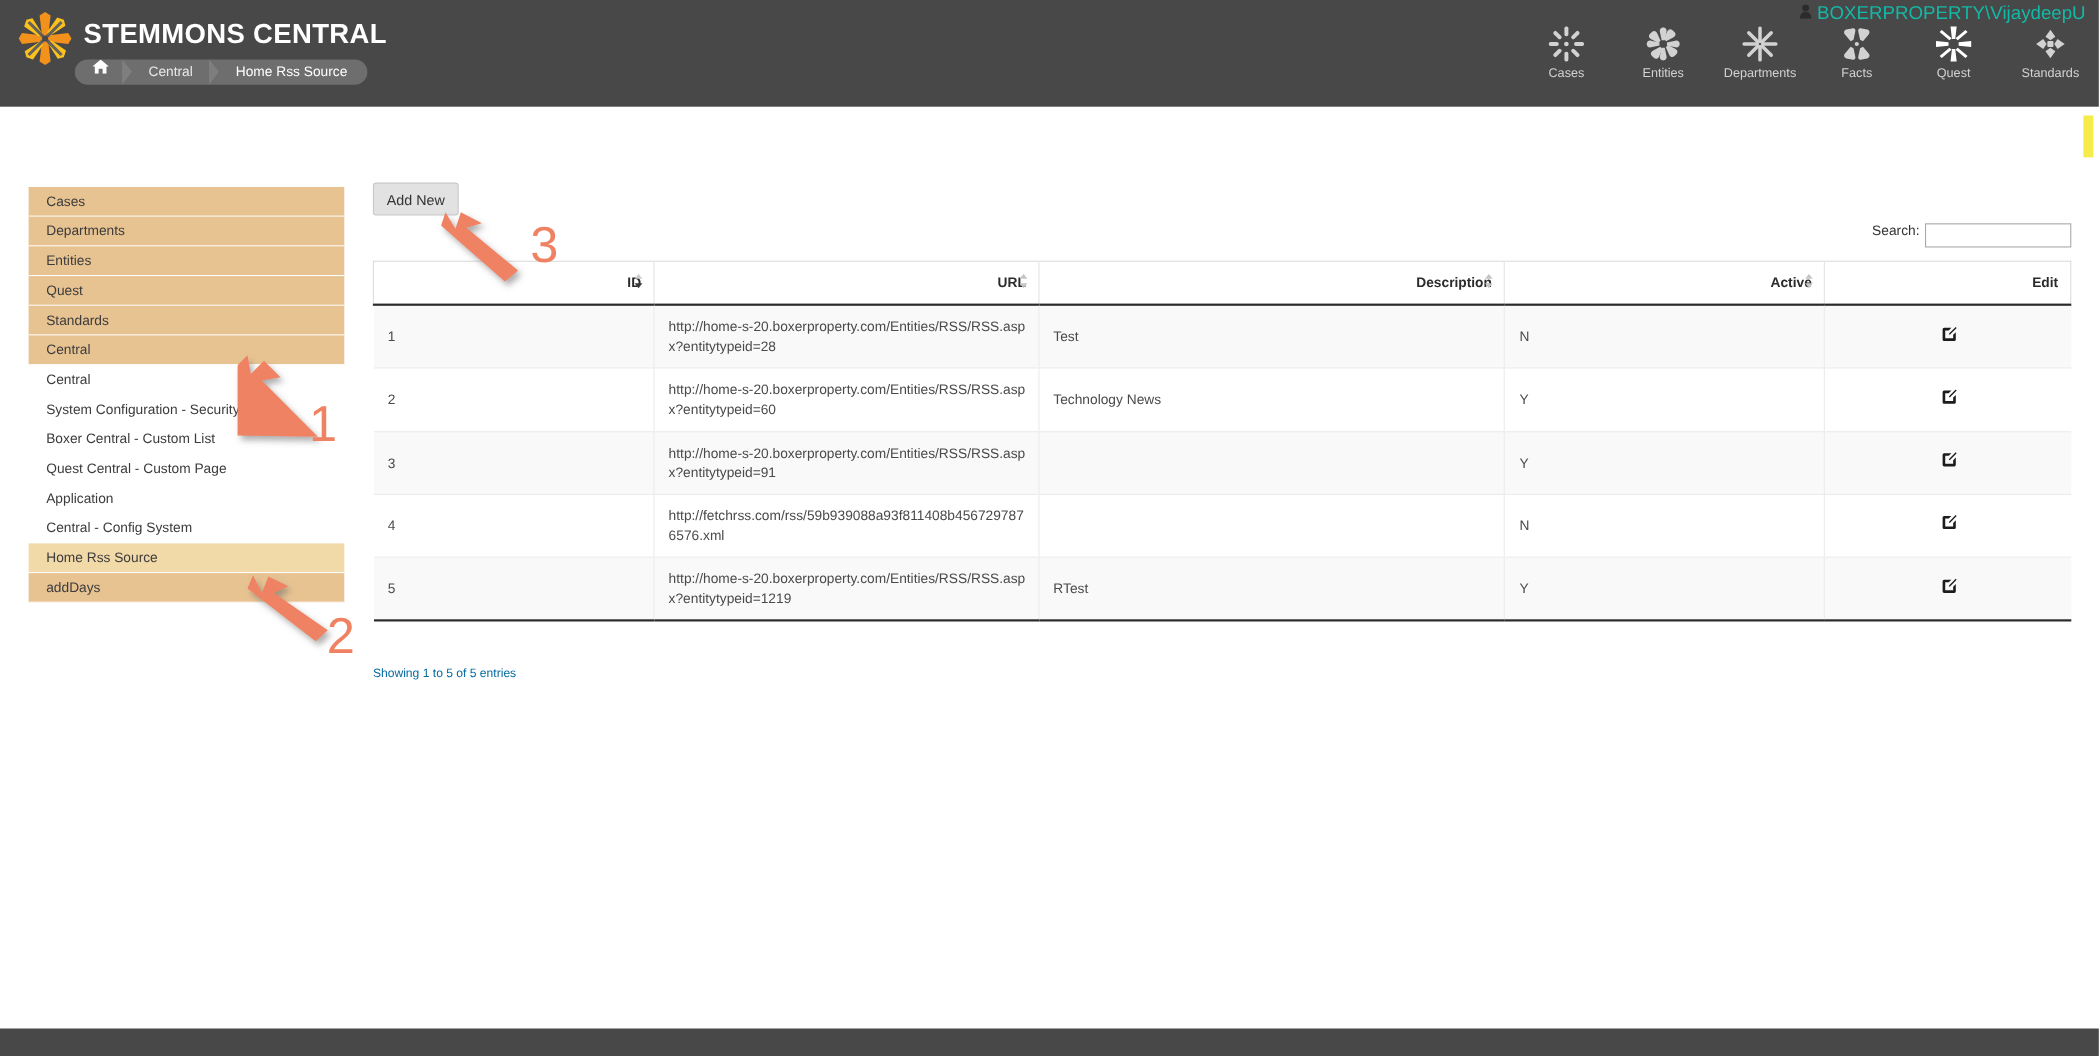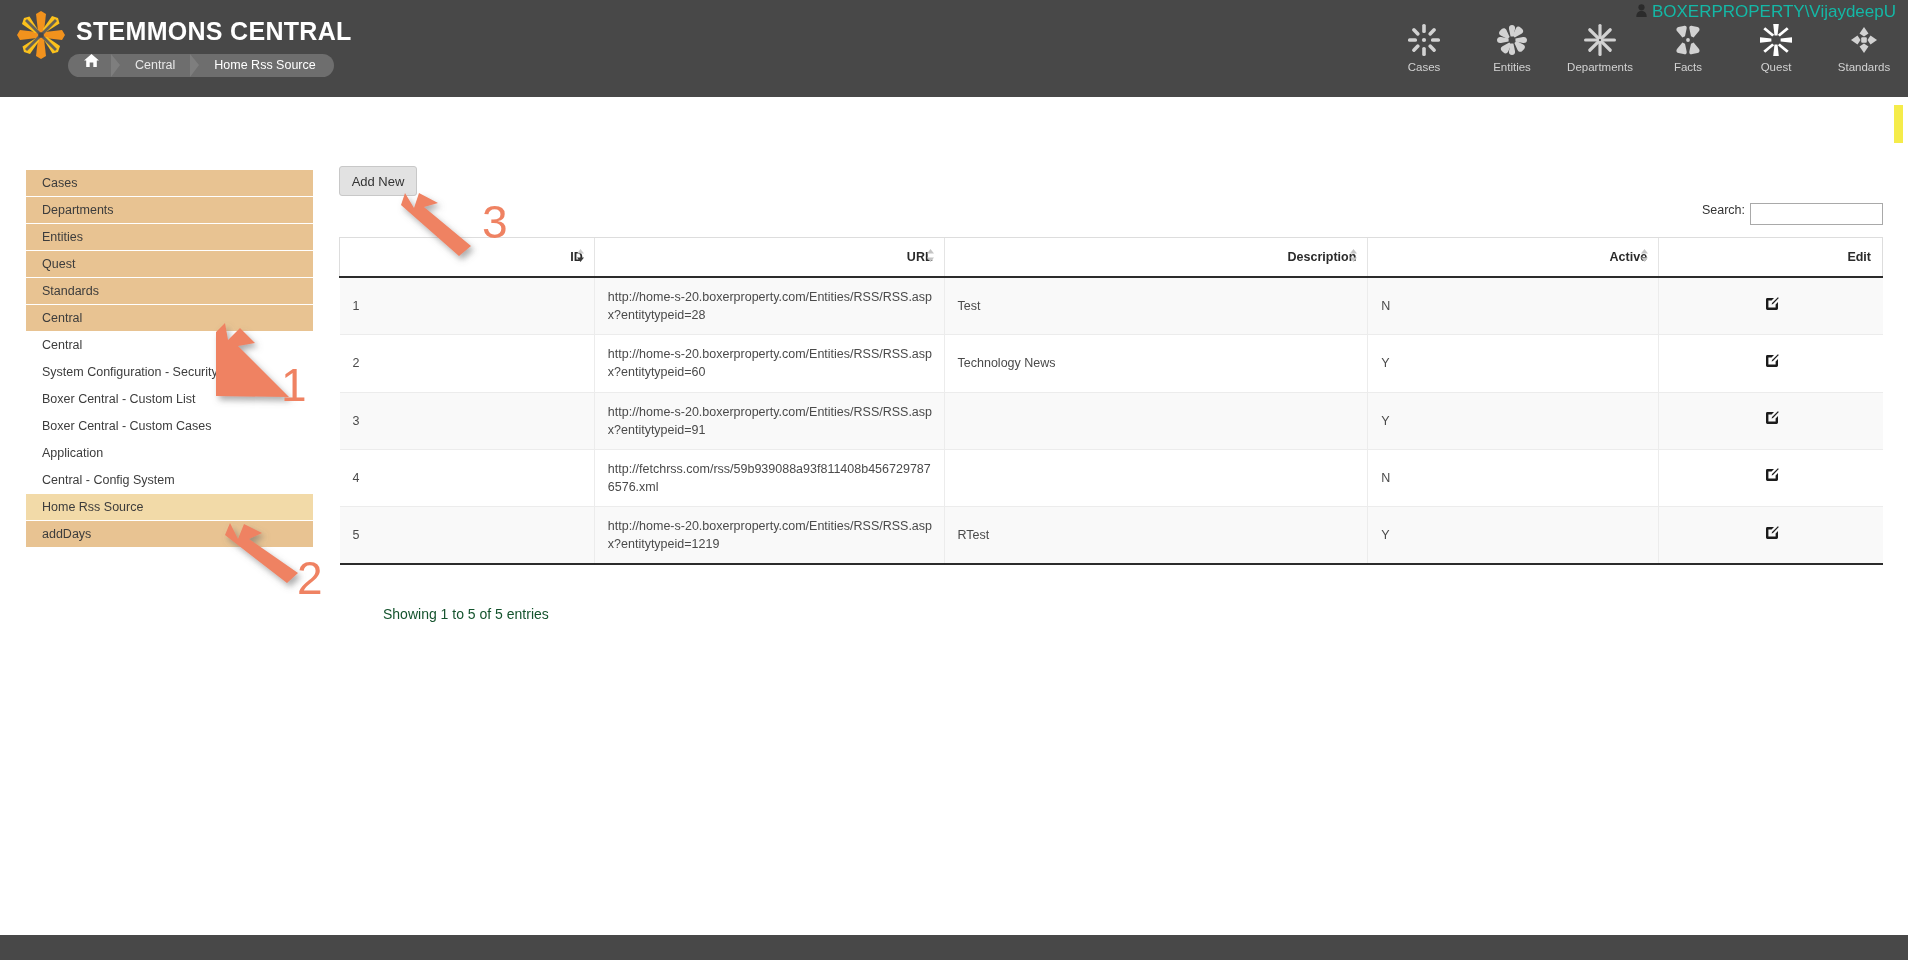--- a/index.html
+++ b/index.html
@@ -170,21 +170,21 @@
   }
   #grid td:first-child { border-left: none; }
   #grid tbody tr:nth-child(odd) td { background: #f9f9f9; }
   #grid tbody tr:nth-child(even) td { background: #ffffff; }
   #grid tbody tr:last-child td { border-bottom: 2px solid #2b2b2b; }
   td.url-cell { word-break: break-all; }
   td.edit-cell { text-align: center; }
   .edit-icon { display:inline-block; }
   #grid-info {
     position: absolute; top: 440px; left: 0;
-    font-size: 14px; color: #14532d; margin-left: 44px;
+    font-size: 11px; color: #0369a1;
   }
 
   
   #footer {
     position: absolute; left: 0; bottom: 0;
     width: 1908px; height: 25px;
     background: #484848;
   }
 
   
@@ -363,21 +363,21 @@
 <div id="sidebar">
   <div class="side-item group">Cases</div>
   <div class="side-item group">Departments</div>
   <div class="side-item group">Entities</div>
   <div class="side-item group">Quest</div>
   <div class="side-item group">Standards</div>
   <div class="side-item group">Central</div>
   <div class="side-item child">Central</div>
   <div class="side-item child">System Configuration - Security</div>
   <div class="side-item child">Boxer Central - Custom List</div>
-  <div class="side-item child">Boxer Central - Custom Cases</div>
+  <div class="side-item child">Quest Central - Custom Page</div>
   <div class="side-item child">Application</div>
   <div class="side-item child">Central - Config System</div>
   <div class="side-item selected">Home Rss Source</div>
   <div class="side-item group">addDays</div>
 </div>
 
 <div id="main">
 
   <button id="add-new-button">Add New</button>
 

